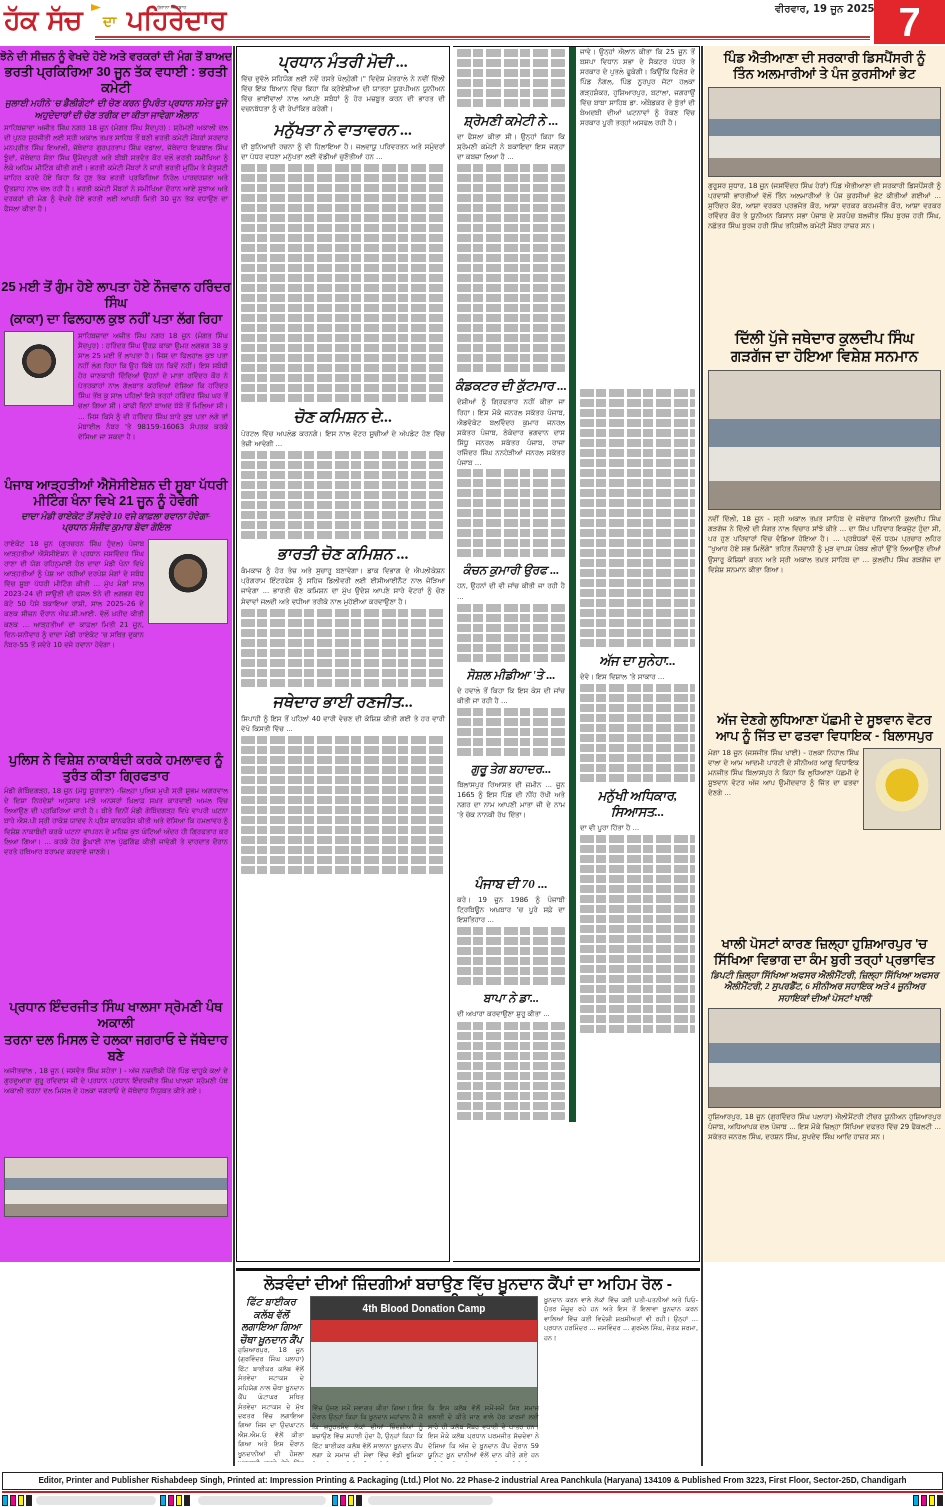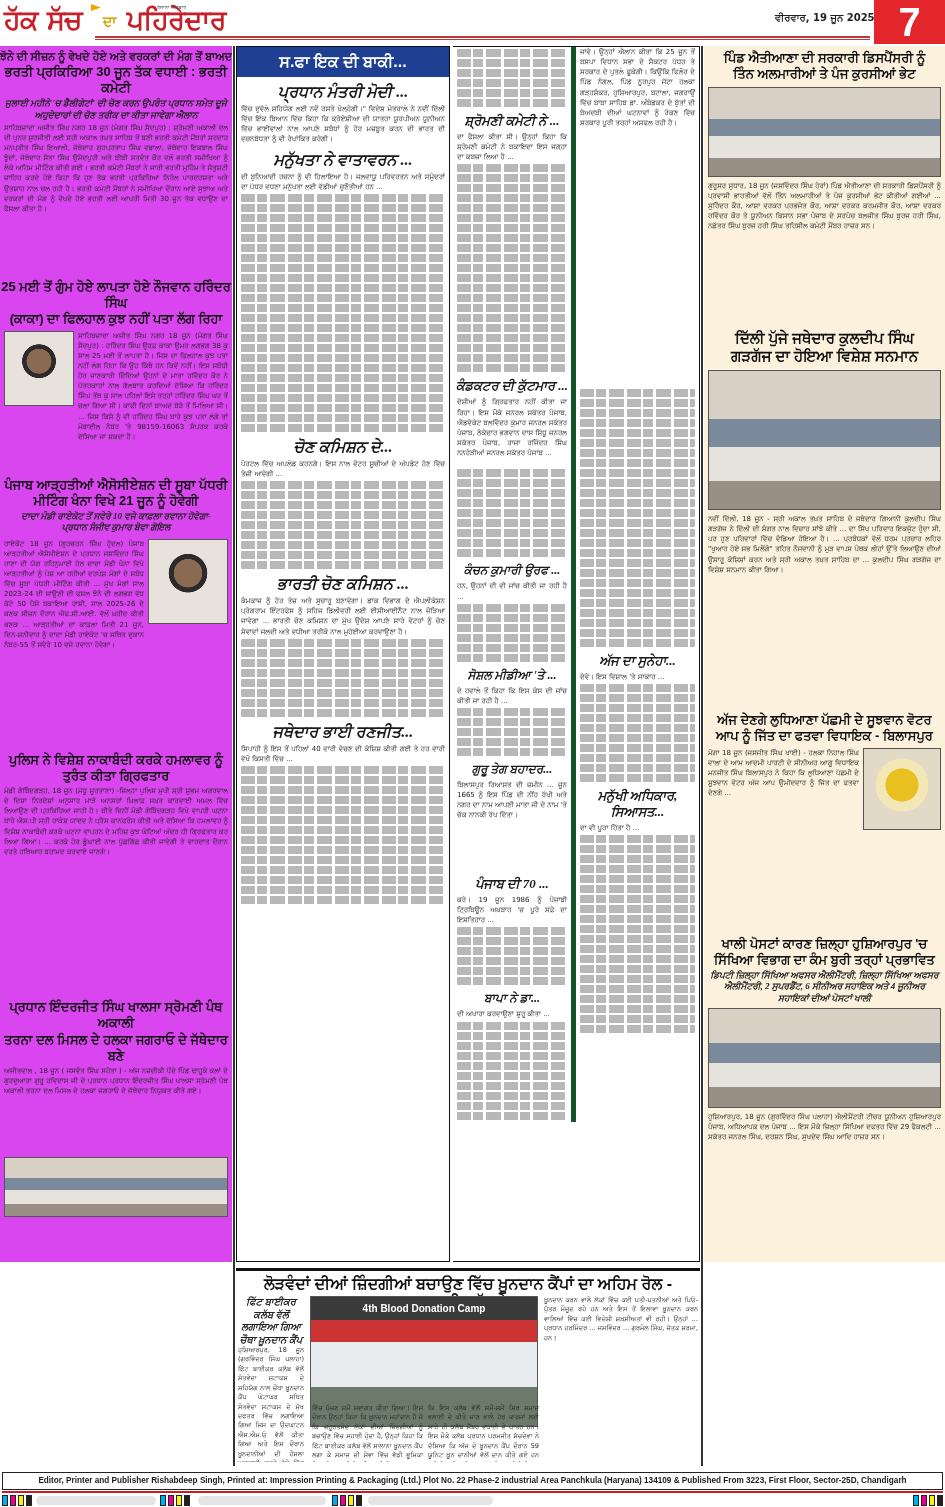--- a/index.html
+++ b/index.html
@@ -7,21 +7,21 @@
   body { font-family: "DejaVu Sans", sans-serif; color: #1a1a1a; position: relative; }
 
   
   .masthead { position: absolute; left: 0; top: 0; width: 945px; height: 44px; background: #fff; }
   .logo { position: absolute; left: 4px; top: 4px; font-family: "DejaVu Serif", serif; font-weight: bold; font-size: 27px; color: #c8202a; letter-spacing: -0.5px; white-space: nowrap; }
   .logo .da { font-size: 14px; color: #d8a000; vertical-align: middle; margin: 0 2px; }
   .logo .flag { display: inline-block; width: 10px; height: 14px; background: #f1a400; clip-path: polygon(0 0, 100% 25%, 0 50%); vertical-align: top; }
   .logo-tag { position: absolute; left: 157px; top: 4px; font-size: 5px; color: #555; }
   .head-rule { position: absolute; left: 95px; top: 36px; width: 775px; height: 2px; background: #b93a3a; }
   .head-rule2 { position: absolute; left: 95px; top: 39px; width: 775px; height: 1px; background: #b93a3a; }
-  .date { position: absolute; left: 775px; top: 12px; font-size: 10px; font-weight: bold; color: #222; }
+  .date { position: absolute; left: 775px; top: 3px; font-size: 10px; font-weight: bold; color: #222; }
   .page-no { position: absolute; left: 874px; top: 0; width: 71px; height: 44px; background: #e3262b; color: #fff; font-family: "Liberation Sans", sans-serif; font-weight: bold; font-size: 40px; text-align: center; line-height: 44px; }
 
   
   .col { position: absolute; top: 46px; overflow: hidden; }
   .col-left { left: 0; width: 232px; height: 1216px; background: #d946ef; }
   .col-mid1 { left: 236px; width: 214px; height: 1216px; background: #fff; border: 1px solid #111; }
   .col-mid2 { left: 453px; width: 247px; height: 1216px; background: #fff; border: 1px solid #111; border-left: none; }
   .col-right { left: 704px; width: 241px; height: 1216px; background: #fbf1dc; }
   .vline { position: absolute; top: 46px; left: 233px; width: 2px; height: 1420px; background: #333; }
   .vline2 { position: absolute; top: 46px; left: 701px; width: 2px; height: 1420px; background: #333; }
@@ -108,21 +108,20 @@
 
   <div class="section">
     <div class="hl md">ਪ੍ਰਧਾਨ ਇੰਦਰਜੀਤ ਸਿੰਘ ਖਾਲਸਾ ਸ੍ਰੋਮਣੀ ਪੰਥ ਅਕਾਲੀ</div>
     <div class="hl md">ਤਰਨਾ ਦਲ ਮਿਸਲ ਦੇ ਹਲਕਾ ਜਗਰਾਓ ਦੇ ਜੱਥੇਦਾਰ ਬਣੇ</div>
     <div class="body" style="height:88px;overflow:hidden;margin-top:2px;">ਅਜੀਤਵਾਲ , 18 ਜੂਨ ( ਜਸਵੰਤ ਸਿੰਘ ਸਹੋਤਾ ) - ਅੱਜ ਨਜ਼ਦੀਕੀ ਪੈਂਦੇ ਪਿੰਡ ਢਾਹੂਕੇ ਕਲਾਂ ਦੇ ਗੁਰਦੁਆਰਾ ਗੁਰੂ ਰਵਿਦਾਸ ਜੀ ਦੇ ਪ੍ਰਧਾਨ ਪ੍ਰਧਾਨ ਇੰਦਰਜੀਤ ਸਿੰਘ ਖਾਲਸਾ ਸ੍ਰੋਮਣੀ ਪੰਥ ਅਕਾਲੀ ਤਰਨਾ ਦਲ ਮਿਸਲ ਦੇ ਹਲਕਾ ਜਗਰਾਓ ਦੇ ਜੱਥੇਦਾਰ ਨਿਯੁਕਤ ਕੀਤੇ ਗਏ।</div>
     <div class="photo group" style="margin:3px 4px;height:60px;"></div>
   </div>
 </div>
 
 <div class="col col-mid1">
-  <div class="banner-mid">ਸ.ਫਾ ਇਕ ਦੀ ਬਾਕੀ...</div>
   <div class="mid-hl">ਪ੍ਰਧਾਨ ਮੰਤਰੀ ਮੋਦੀ ...</div>
   <div class="body">ਵਿੱਚ ਦੁਵੱਲੇ ਸਹਿਯੋਗ ਲਈ ਨਵੇਂ ਰਸਤੇ ਖੋਲ੍ਹੇਗੀ।" ਵਿਦੇਸ਼ ਮੰਤਰਾਲੇ ਨੇ ਨਵੀਂ ਦਿੱਲੀ ਵਿੱਚ ਇੱਕ ਬਿਆਨ ਵਿੱਚ ਕਿਹਾ ਕਿ ਕ੍ਰੋਏਸ਼ੀਆ ਦੀ ਯਾਤਰਾ ਯੂਰਪੀਅਨ ਯੂਨੀਅਨ ਵਿੱਚ ਭਾਈਵਾਲਾਂ ਨਾਲ ਆਪਣੇ ਸਬੰਧਾਂ ਨੂੰ ਹੋਰ ਮਜ਼ਬੂਤ ਕਰਨ ਦੀ ਭਾਰਤ ਦੀ ਵਚਨਬੱਧਤਾ ਨੂੰ ਵੀ ਰੇਖਾਂਕਿਤ ਕਰੇਗੀ।</div>
   <div class="mid-hl">ਮਨੁੱਖਤਾ ਨੇ ਵਾਤਾਵਰਨ ...</div>
   <div class="body">ਦੀ ਬੁਨਿਆਦੀ ਰਚਨਾ ਨੂੰ ਵੀ ਹਿਲਾਇਆ ਹੈ। ਜਲਵਾਯੂ ਪਰਿਵਰਤਨ ਅਤੇ ਸਮੁੰਦਰਾਂ ਦਾ ਪੱਧਰ ਵਧਣਾ ਮਨੁੱਖਤਾ ਲਈ ਵੱਡੀਆਂ ਚੁਣੌਤੀਆਂ ਹਨ ...</div>
   <div>
     <span class="filler"></span>
       <span class="filler"></span>
       <span class="filler"></span>
       <span class="filler"></span>
       <span class="filler"></span>
@@ -186,21 +185,21 @@
       <span class="filler"></span>
       <span class="filler"></span>
       <span class="filler"></span>
       <span class="filler"></span>
       <span class="filler"></span>
   </div>
 </div>
 
 <div class="col col-mid2">
   <div style="display:flex;">
-    <div style="width:123px;border-right:5px solid #14532d;">
+    <div style="width:123px;border-right:7px solid #14532d;">
       <div>
         <span class="filler"></span>
           <span class="filler"></span>
           <span class="filler"></span>
           <span class="filler"></span>
           <span class="filler"></span>
           <span class="filler"></span>
       </div>
       <div class="mid-hl" style="font-size:13px;">ਸ਼੍ਰੋਮਣੀ ਕਮੇਟੀ ਨੇ ...</div>
       <div class="body">ਦਾ ਫੈਸਲਾ ਕੀਤਾ ਸੀ। ਉਨ੍ਹਾਂ ਕਿਹਾ ਕਿ ਸ਼੍ਰੋਮਣੀ ਕਮੇਟੀ ਨੇ ਬਕਾਇਦਾ ਇਸ ਜਗ੍ਹਾ ਦਾ ਕਬਜ਼ਾ ਲਿਆ ਹੈ ...</div>

